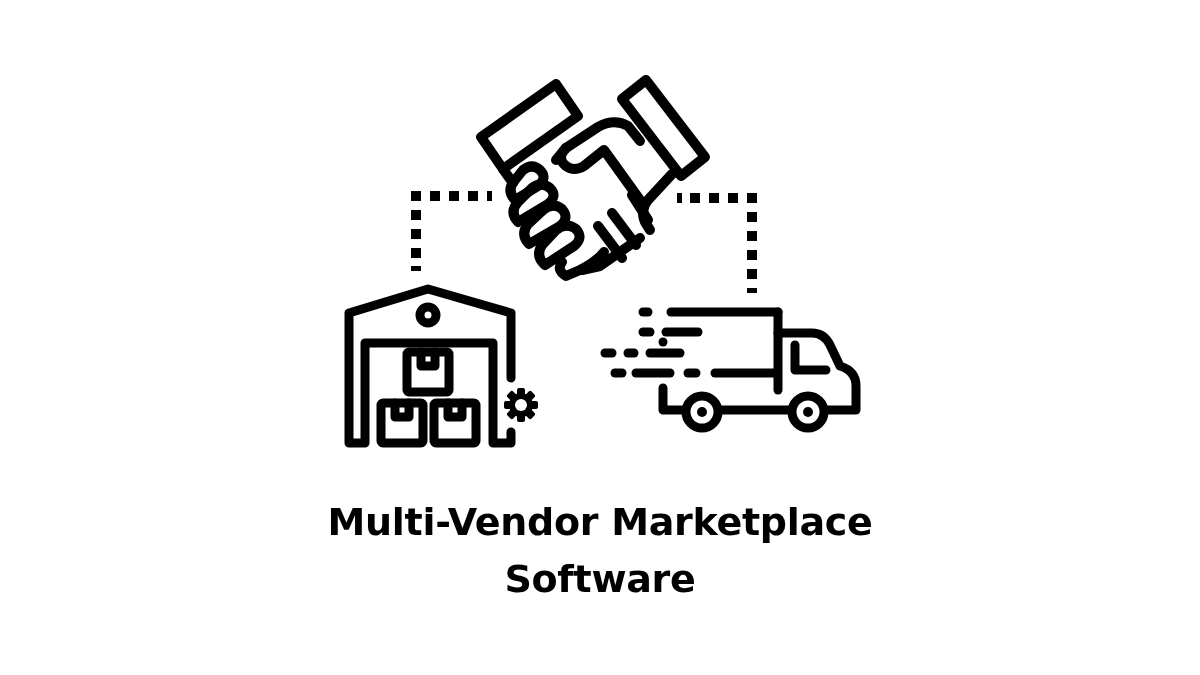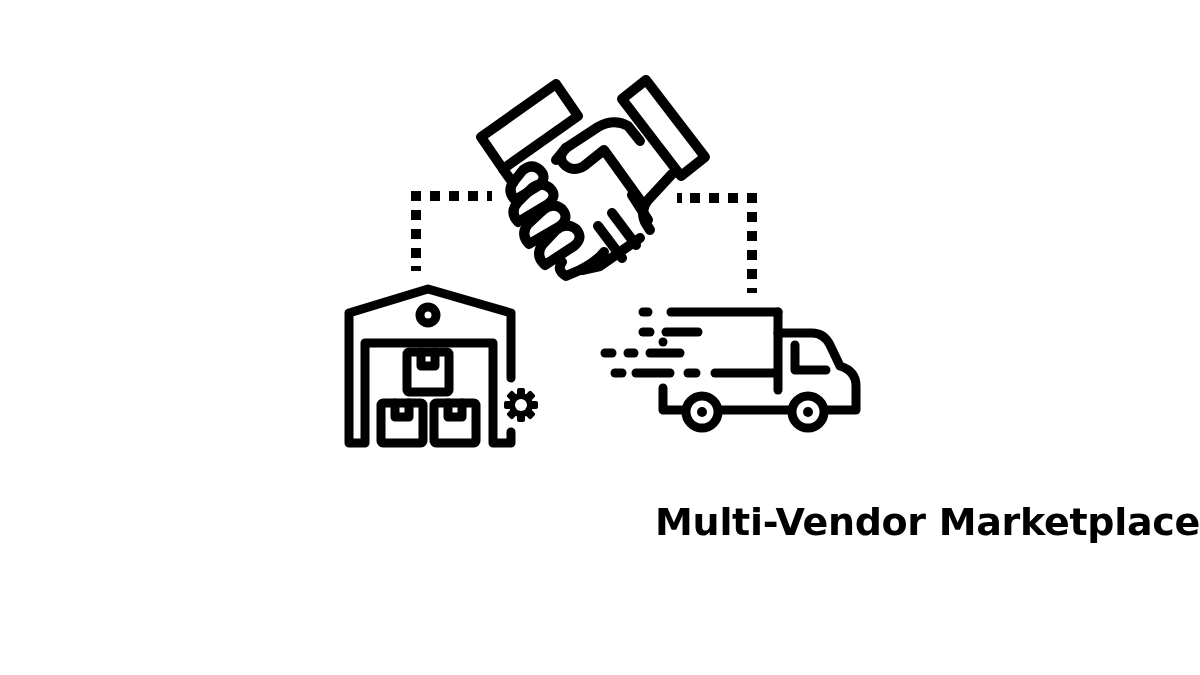--- a/index.html
+++ b/index.html
@@ -21,21 +21,21 @@
       left: 0;
       top: 0;
       width: 1200px;
       height: 675px;
     }
     .caption {
       position: absolute;
       left: 0;
       top: 494px;
       width: 1200px;
-      text-align: right;
+      text-align: center;
       font-family: "DejaVu Sans", "Liberation Sans", sans-serif;
       font-weight: bold;
       font-size: 38px;
       line-height: 57px;
       color: #000000;
       letter-spacing: -0.3px;
     }
     .caption span { display: block; }
   </style>
 </head>
@@ -150,14 +150,15 @@
       <circle cx="808" cy="412" r="16"></circle>
     </g>
     <g fill="#000">
       <circle cx="702" cy="412" r="5"></circle>
       <circle cx="808" cy="412" r="5"></circle>
     </g>
   </svg>
 
   <div class="caption">
     <span>Multi-Vendor Marketplace</span>
+    <span>Software</span>
   </div>
 </div>
 
 </body></html>

